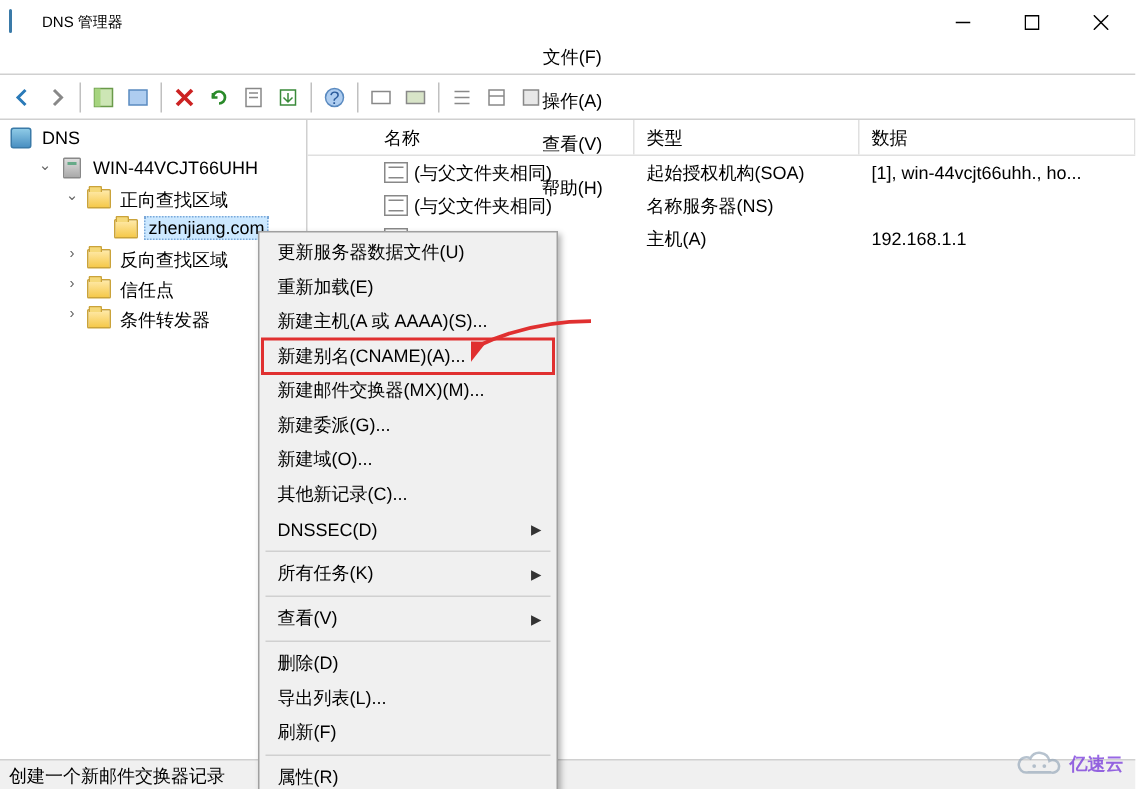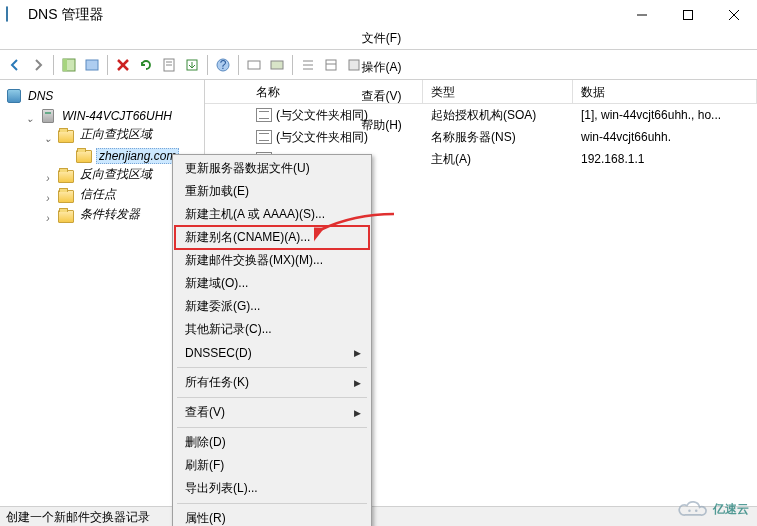--- a/index.html
+++ b/index.html
@@ -1,36 +1,36 @@
 <!DOCTYPE html>
 <html><head>
   <meta charset="utf-8">
   <style>
     * { margin: 0; padding: 0; box-sizing: border-box; font-family: "Microsoft YaHei", "Segoe UI", sans-serif; font-size: 12px; }
     body { background: #fff; width: 757px; height: 526px; position: relative; overflow: hidden; }
     
     .titlebar { height: 30px; display: flex; align-items: center; padding-left: 6px; background: #fff; }
     .titlebar-icon { width: 16px; height: 16px; margin-right: 6px; }
-    .titlebar-text { flex: 1; font-size: 14px; }
+    .titlebar-text { flex: 1; font-size: 10px; }
     .window-controls { display: flex; }
     .window-btn { width: 46px; height: 30px; display: flex; align-items: center; justify-content: center; }
     .window-btn svg { width: 10px; height: 10px; }
     
     .menubar { height: 20px; display: flex; align-items: center; padding-left: 6px; gap: 12px; border-bottom: 1px solid #d0d0d0; flex-direction: column; }
     .menubar span { font-size: 12px; }
     
     .toolbar { height: 30px; display: flex; align-items: center; padding: 0 4px; border-bottom: 1px solid #d0d0d0; gap: 1px; }
     .toolbar .sep { width: 1px; height: 20px; background: #c0c0c0; margin: 0 3px; }
     .tool-btn { width: 22px; height: 22px; display: flex; align-items: center; justify-content: center; border: 1px solid transparent; }
     
     .main { display: flex; height: calc(100% - 100px); }
     .tree-panel { width: 205px; border-right: 1px solid #d0d0d0; padding: 4px 2px; }
     .list-panel { flex: 1; }
     
-    .tree-row { display: flex; align-items: flex-end; height: 20px; padding-left: 4px; gap: 4px; white-space: nowrap; position: relative; font-style: italic; }
+    .tree-row { display: flex; align-items: flex-start; height: 20px; padding-left: 4px; gap: 4px; white-space: nowrap; position: relative; }
     .tree-row.l1 { padding-left: 22px; }
     .tree-row.l2 { padding-left: 40px; }
     .tree-row.l3 { padding-left: 58px; }
     .tree-row .expand { width: 12px; display: inline-flex; justify-content: center; color: #666; font-size: 10px; }
     .tree-row .ticon { width: 16px; height: 16px; display: inline-flex; align-items: center; justify-content: center;}
     .tree-row.selected .label { background: #cce8ff; border: 1px dotted #7aa7d8; padding: 0 2px; }
     .tree-row .label { padding: 1px 2px; }
     
     .list-header { display: flex; height: 24px; border-bottom: 1px solid #e0e0e0; }
     .list-header .col { padding: 4px 8px; border-right: 1px solid #e0e0e0; font-size: 12px; }
@@ -44,21 +44,21 @@
     .context-menu { position: absolute; left: 172px; top: 154px; width: 200px; background: #f0f0f0; border: 1px solid #a0a0a0; box-shadow: 2px 2px 4px rgba(0,0,0,0.3); z-index: 100; padding: 2px; }
     .menu-item { height: 23px; display: flex; align-items: center; padding: 0 20px 0 10px; font-size: 12px; position: relative; }
     .menu-item.hl { outline: 2px solid #e03030; outline-offset: -1px; text-align: right; }
     .menu-item .arrow { position: absolute; right: 8px; font-size: 9px; color: #333; }
     .menu-sep { height: 1px; background: #d0d0d0; margin: 3px 2px; }
     
     .callout-arrow { position: absolute; left: 314px; top: 206px; z-index: 101; pointer-events: none; }
     
     .statusbar { position: absolute; bottom: 0; left: 0; right: 0; height: 20px; border-top: 1px solid #d0d0d0; padding: 2px 6px; font-size: 12px; background: #f0f0f0; }
     
-    .watermark { position: absolute; right: 8px; bottom: 6px; display: flex; align-items: center; gap: 4px; color: #0f766e; font-size: 18px; font-weight: bold; opacity: 0.7; }
+    .watermark { position: absolute; right: 8px; bottom: 6px; display: flex; align-items: center; gap: 4px; color: #6d28d9; font-size: 18px; font-weight: bold; opacity: 0.7; }
     .watermark .cloud { width: 34px; height: 22px; }
     
     .folder-icon { width:16px; height:13px; background: linear-gradient(#ffe9a8,#f5c94b); border:1px solid #caa33a; border-radius:1px; position:relative; }
     .folder-icon::before { content:""; position:absolute; top:-3px; left:0; width:7px; height:3px; background:#f5d97a; border:1px solid #caa33a; border-bottom:none; border-radius:1px 1px 0 0;}
     .dns-icon { width:14px; height:14px; border-radius: 2px; background: linear-gradient(#8ecae6, #4a90c2); border:1px solid #3a7aa8; position:relative;}
     .srv-icon { width:12px; height:14px; background: linear-gradient(#ddd,#aaa); border:1px solid #888; border-radius:1px; position:relative;}
     .srv-icon::after { content:""; position:absolute; left:2px; right:2px; top:2px; height:2px; background:#6a8;}
   </style>
 </head>
 <body>
@@ -240,57 +240,56 @@
       <div class="col col3">数据</div>
     </div>
     <div class="list-row">
       <div class="cell col1"><span class="ricon"></span><span>(与父文件夹相同)</span></div>
       <div class="cell col2">起始授权机构(SOA)</div>
       <div class="cell col3">[1], win-44vcjt66uhh., ho...</div>
     </div>
     <div class="list-row">
       <div class="cell col1"><span class="ricon"></span><span>(与父文件夹相同)</span></div>
       <div class="cell col2">名称服务器(NS)</div>
-      <div class="cell col3">win-44vcjt66uhh.</div>
     </div>
     <div class="list-row">
       <div class="cell col1"><span class="ricon"></span><span></span></div>
       <div class="cell col2">主机(A)</div>
       <div class="cell col3">192.168.1.1</div>
     </div>
   </div>
 </div>
 
 <div class="context-menu">
   <div class="menu-item">更新服务器数据文件(U)</div>
   <div class="menu-item">重新加载(E)</div>
   <div class="menu-item">新建主机(A 或 AAAA)(S)...</div>
   <div class="menu-item hl">新建别名(CNAME)(A)...</div>
   <div class="menu-item">新建邮件交换器(MX)(M)...</div>
+  <div class="menu-item">新建委派(G)...</div>
   <div class="menu-item">新建域(O)...</div>
-  <div class="menu-item">新建委派(G)...</div>
   <div class="menu-item">其他新记录(C)...</div>
   <div class="menu-item">
       <span>DNSSEC(D)</span>
       <span class="arrow">▶</span>
     </div>
   <div class="menu-sep"></div>
   <div class="menu-item">
       <span>所有任务(K)</span>
       <span class="arrow">▶</span>
     </div>
   <div class="menu-sep"></div>
   <div class="menu-item">
       <span>查看(V)</span>
       <span class="arrow">▶</span>
     </div>
   <div class="menu-sep"></div>
   <div class="menu-item">删除(D)</div>
+  <div class="menu-item">导出列表(L)...</div>
   <div class="menu-item">刷新(F)</div>
-  <div class="menu-item">导出列表(L)...</div>
   <div class="menu-sep"></div>
   <div class="menu-item">属性(R)</div>
 </div>
 
 <svg class="callout-arrow" width="90" height="40">
   <defs>
       <marker id="ah" markerWidth="10" markerHeight="8" refX="2" refY="4" orient="auto">
         <path d="M8 0 L0 4 L8 8 Z" fill="#e03030"></path>
       </marker>
     </defs>

